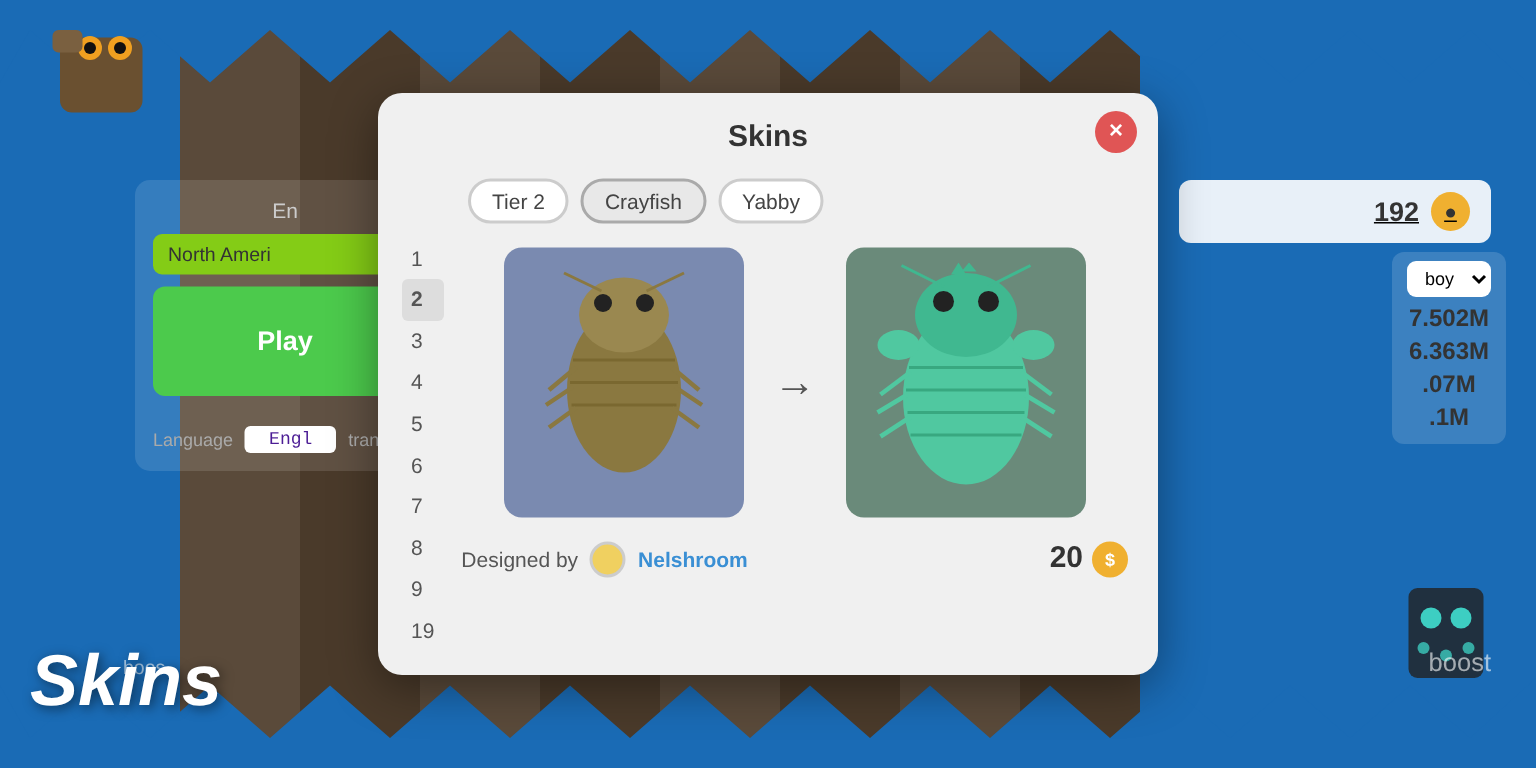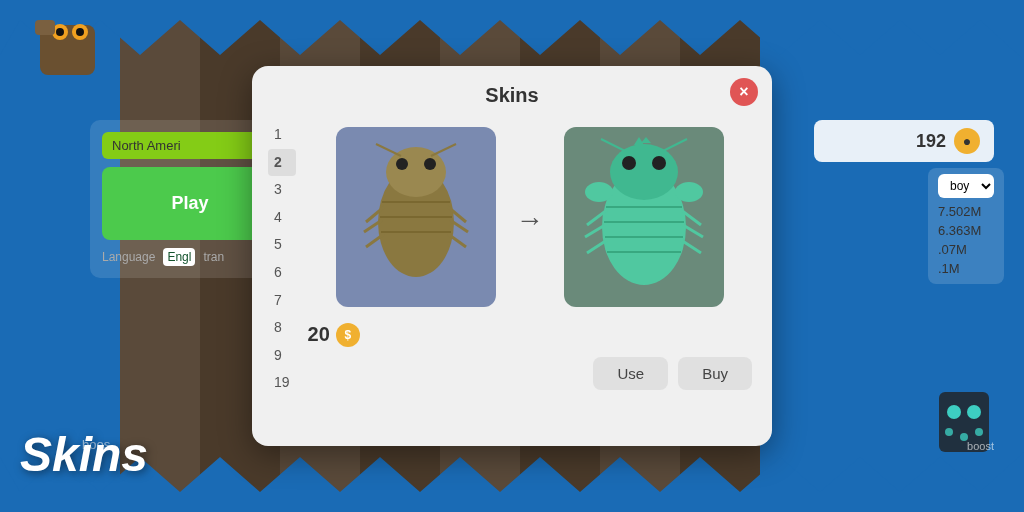--- a/index.html
+++ b/index.html
@@ -290,43 +290,45 @@
       padding: 26px;
       font-size: 18px;
       font-weight: bold;
       cursor: pointer;
     }
 
     .language-row {
       display: flex;
       align-items: center;
       gap: 8px;
-      margin-top: 8px;
+      margin-top: 20px;
     }
 
     .lang-label {
       font-size: 12px;
       color: #aaa;
     }
 
     .lang-value {
       background: white;
       border-radius: 4px;
-      padding: 2px 4px;
+      padding: 2px 16px;
       font-size: 12px;
-      color: #14532d;
+      color: #4c1d95;
+      font-family: Liberation Mono, monospace;
     }
 
     
     .game-right-panel {
       position: absolute;
       right: 30px;
       top: 120px;
-      width: 180px;
+      width: 208px;
       z-index: 5;
+      text-decoration: underline;
     }
 
     .coins-display {
       background: rgba(255,255,255,0.9);
       border-radius: 8px;
       padding: 8px 14px;
       display: flex;
       align-items: center;
       gap: 8px;
       justify-content: flex-end;
@@ -341,24 +343,25 @@
       height: 26px;
       background: #f0b030;
       border-radius: 50%;
       display: flex;
       align-items: center;
       justify-content: center;
       font-size: 14px;
     }
 
     .score-item {
-      font-size: 13px;
+      font-size: 16px;
       color: #333;
       padding: 2px 0;
-      text-align: left;
+      text-align: center;
+      font-weight: bold;
     }
 
     
     .skins-watermark {
       position: absolute;
       bottom: 30px;
       left: 20px;
       z-index: 6;
       font-size: 48px;
       font-weight: 900;
@@ -402,21 +405,21 @@
       color: rgba(255,255,255,0.6);
       font-size: 13px;
       z-index: 6;
       margin-left: 22px;
     }
     .boost-right {
       position: absolute;
       bottom: 60px;
       right: 30px;
       color: rgba(255,255,255,0.6);
-      font-size: 11px;
+      font-size: 17px;
       z-index: 6;
     }
 
     .right-scores-bg {
       position: absolute;
       right: 20px;
       top: 168px;
       background: rgba(255,255,255,0.15);
       border-radius: 8px;
       padding: 6px 10px;
@@ -459,20 +462,21 @@
 <svg class="creature-topleft" viewBox="0 0 80 80">
   <rect x="10" y="15" width="55" height="50" rx="8" fill="#6a5030"></rect>
   <circle cx="30" cy="22" r="8" fill="#f0a020"></circle>
   <circle cx="50" cy="22" r="8" fill="#f0a020"></circle>
   <circle cx="30" cy="22" r="4" fill="#111"></circle>
   <circle cx="50" cy="22" r="4" fill="#111"></circle>
   <rect x="5" y="10" width="20" height="15" rx="4" fill="#7a6040"></rect>
 </svg>
 
 <div class="game-left-panel">
+  <div class="game-label">En</div>
   <div class="region-select">North Ameri</div>
   <button class="play-button">Play</button>
   <div class="language-row">
     <span class="lang-label">Language</span>
     <span class="lang-value">Engl</span>
     <span class="lang-label">tran</span>
   </div>
 </div>
 
 <div class="game-right-panel">
@@ -509,20 +513,25 @@
 </div>
 
 <div class="modal-backdrop">
   <div class="modal">
 
     <div class="modal-header">
       <span>Skins</span>
       <button class="modal-close">×</button>
     </div>
 
+    <div class="tabs-row">
+      <button class="tab-btn">Tier 2</button>
+      <button class="tab-btn active">Crayfish</button>
+      <button class="tab-btn">Yabby</button>
+    </div>
 
     <div class="modal-body">
 
       <div class="number-col">
         <div class="num-item">1</div>
         <div class="num-item selected">2</div>
         <div class="num-item">3</div>
         <div class="num-item">4</div>
         <div class="num-item">5</div>
         <div class="num-item">6</div>
@@ -593,27 +602,28 @@
               <line x1="50" y1="16" x2="22" y2="2" stroke="#40b890" stroke-width="2"></line>
               <line x1="80" y1="16" x2="108" y2="2" stroke="#40b890" stroke-width="2"></line>
 
               <polygon points="55,8 60,0 65,8" fill="#40b890"></polygon>
               <polygon points="62,6 67,0 72,6" fill="#40b890"></polygon>
             </svg>
           </div>
         </div>
 
         <div class="designer-row">
+          <div class="designer-info">
+            <span>Designed by</span>
+            <div class="designer-avatar"></div>
+            <span class="designer-name">Nelshroom</span>
+          </div>
           <div class="price-row">
             <strong>20</strong>
             <div class="coin-icon">$</div>
           </div>
         </div>
 
-        <div class="action-row">
-          <button class="btn-use">Use</button>
-          <button class="btn-buy">Buy</button>
-        </div>
 
       </div>
     </div>
   </div>
 </div>
 
 </body></html>

